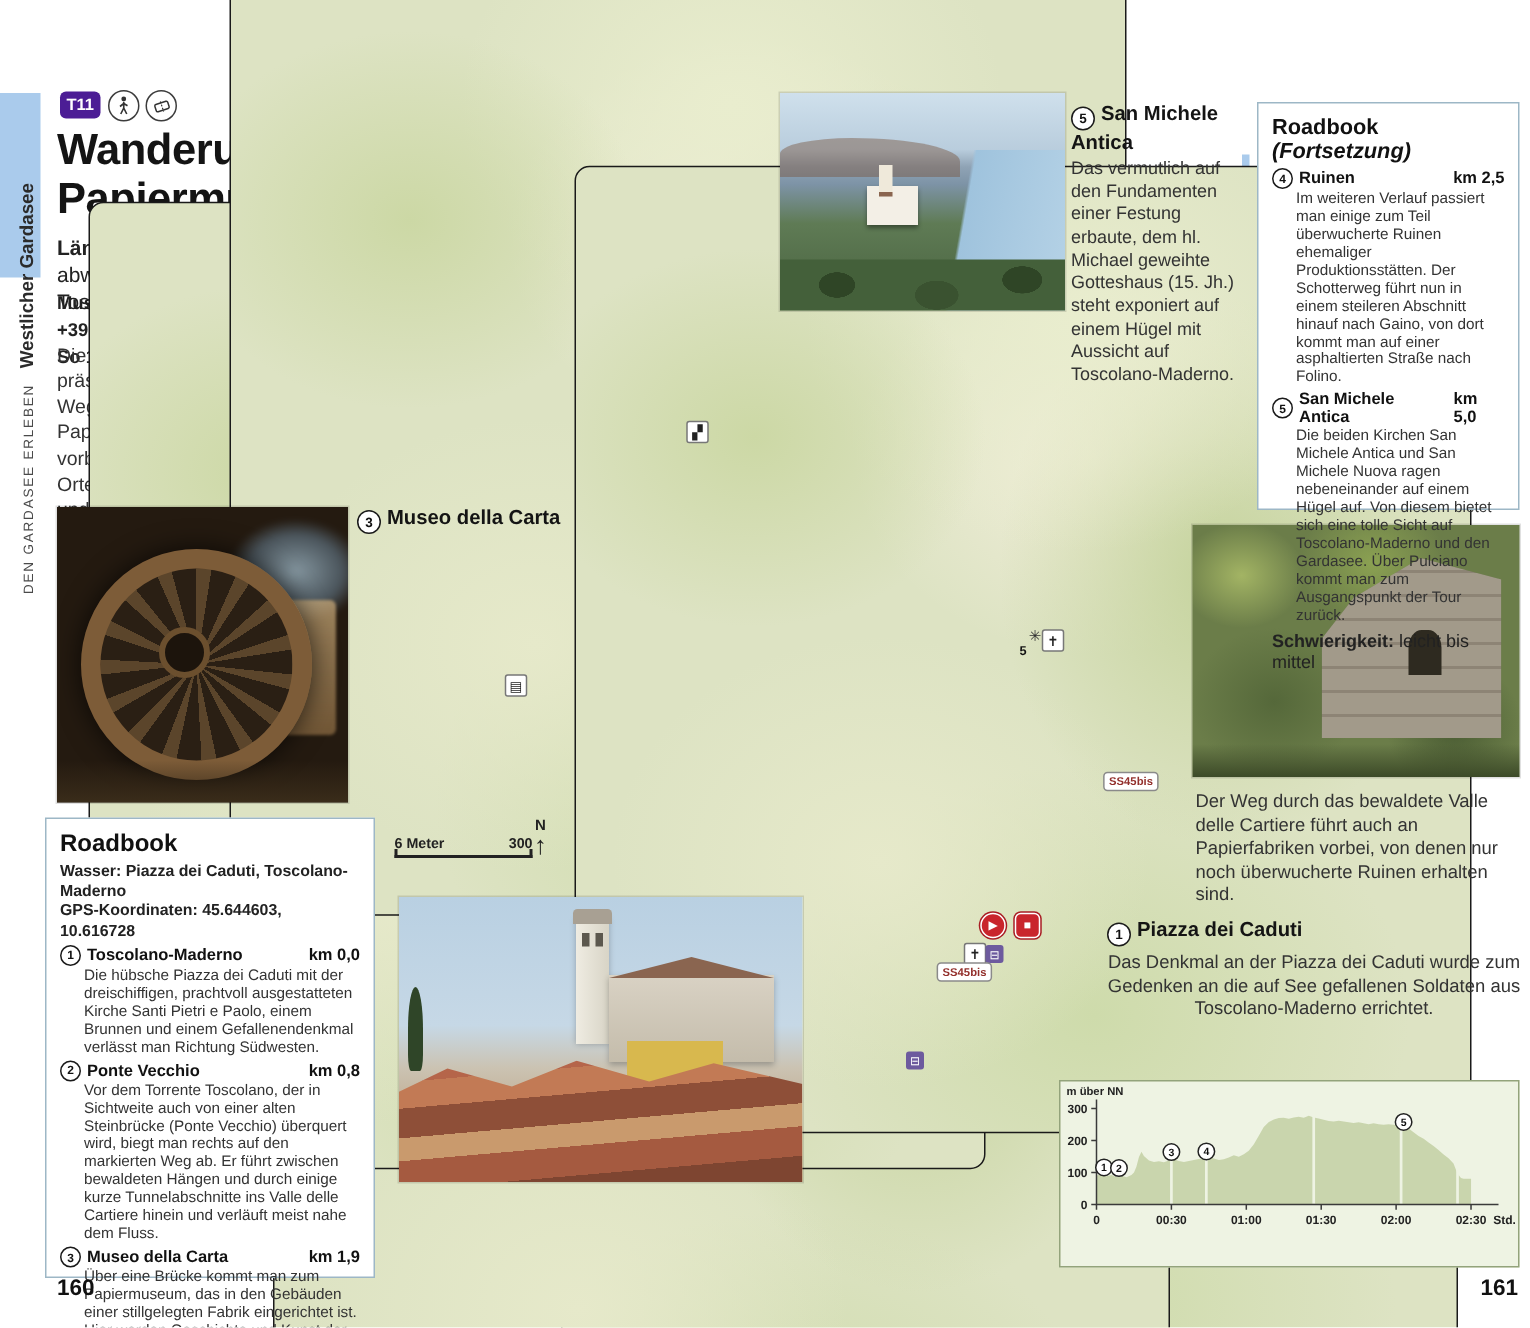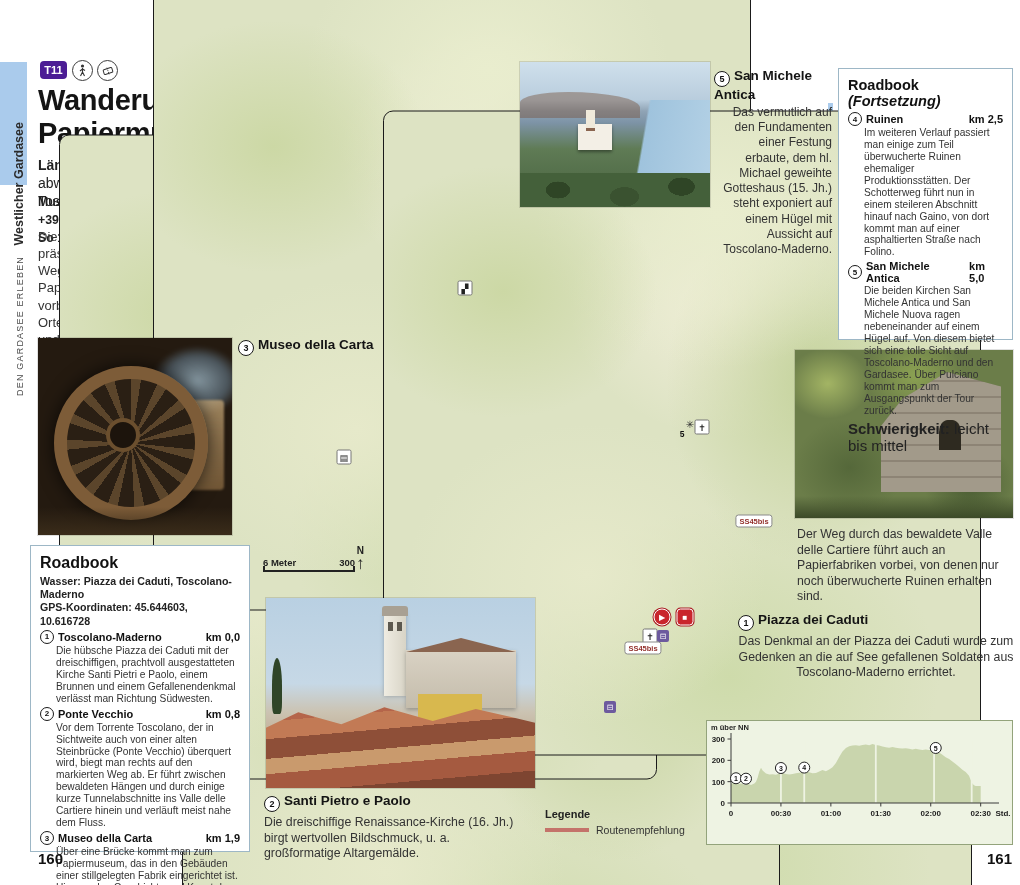--- a/index.html
+++ b/index.html
@@ -35,21 +35,21 @@
   
   .rbbox{background:#fff;border:1px solid #9db7c6;padding:8px 9px;box-sizing:border-box;}
   .rb-title{font-size:16px;font-weight:bold;margin-bottom:3px;color:#111;}
   .rb-title i{font-weight:bold;}
   .rb-start{font-size:10.6px;font-weight:bold;line-height:1.25;color:#222;}
   .rb-e{margin-top:2px;}
   .rb-h{display:flex;align-items:center;gap:4px;font-size:11px;font-weight:bold;color:#111;}
   .rb-h .circ{width:12px;height:12px;font-size:8px;}
   .rb-k{margin-left:auto;}
   .rb-t{font-size:10.2px;line-height:1.17;color:#333;padding-left:16px;margin-top:1px;}
-  .rb-diff{font-size:15px;margin-top:3px;color:#222;}
+  .rb-diff{font-size:12px;margin-top:3px;color:#222;}
   
   .map{left:252px;top:205px;width:596px;height:643px;border-radius:10px;
     background:
       radial-gradient(220px 180px at 20% 28%,#ccd8a5 0%,rgba(204,216,165,0) 70%),
       radial-gradient(260px 220px at 56% 16%,#e9edce 0%,rgba(233,237,206,0) 70%),
       radial-gradient(210px 260px at 72% 42%,#c5d39d 0%,rgba(197,211,157,0) 70%),
       radial-gradient(230px 190px at 58% 30%,#f1eeda 0%,rgba(241,238,218,0) 70%),
       radial-gradient(250px 210px at 34% 72%,#e6e9ca 0%,rgba(230,233,202,0) 72%),
       radial-gradient(300px 240px at 58% 88%,#cedbab 0%,rgba(206,219,171,0) 70%),
       #dde3c3;}
@@ -275,27 +275,20 @@
         <span>300</span>
       </div>
       <div class="bar"></div>
     </div>
     <div class="north">
       <div class="n">N</div>
       <div class="ar">↑</div>
     </div>
   </div>
 
-  <div class="abs legende">
-    <div class="lt">Legende</div>
-    <div class="row">
-      <span class="sw"></span>
-      <span class="ll">Routenempfehlung</span>
-    </div>
-  </div>
 
   <div class="abs photo" style="left:38px;top:338px;width:194px;height:197px;background:#241a10;">
     <div class="ph" style="right:-10px;top:8px;width:90px;height:70px;background:radial-gradient(closest-side,#9db6c4,#54636e 70%,transparent 100%);opacity:.8;filter:blur(2px);"></div>
     <div class="ph" style="right:8px;top:62px;width:80px;height:90px;background:linear-gradient(#c7a878,#8a6a42);opacity:.75;filter:blur(1px);border-radius:4px;"></div>
     <div class="ph" style="left:16px;top:28px;width:128px;height:128px;border-radius:50%;border:13px solid #7d5c38;background:repeating-conic-gradient(#5b452b 0 9deg,#2a1f14 9deg 24deg);box-shadow:0 0 18px rgba(0,0,0,.7);"></div>
     <div class="ph" style="left:68px;top:80px;width:26px;height:26px;border-radius:50%;background:#1c140c;border:4px solid #6b4f2e;"></div>
     <div class="ph" style="left:0;bottom:0;width:100%;height:28px;background:linear-gradient(transparent,#3a2c1a);"></div>
   </div>
 
   <div class="abs photo" style="left:520px;top:62px;width:190px;height:145px;background:linear-gradient(#cfe0ec 0%,#b9cddd 26%,#8fa3b5 34%,#7d93a6 42%,#5f7b55 60%,#47613e 100%);">
@@ -323,36 +316,32 @@
     <div class="ph" style="left:6px;top:60px;width:10px;height:56px;background:#2f4528;border-radius:50% 50% 20% 20%;"></div>
     <div class="ph" style="left:0;bottom:0;width:100%;height:86px;background:linear-gradient(175deg,#b5654a 0 18%,#c27a55 18% 34%,#8e4f38 34% 52%,#c99a6d 52% 66%,#a55a40 66% 84%,#7e4531 84% 100%);clip-path:polygon(0 30%,12% 12%,28% 26%,44% 6%,62% 22%,78% 8%,100% 24%,100% 100%,0 100%);"></div>
   </div>
 
   <div class="abs capblock" style="left:238px;top:337px;width:122px;">
     <div class="cap-h"><span class="circ big">3</span><span>Museo della Carta</span></div>
   </div>
 
   <div class="abs capblock" style="left:714px;top:68px;width:118px;">
     <div class="cap-h" style="white-space:normal;"><span class="circ big">5</span><span>San Michele Antica</span></div>
-    <div class="cap-t" style="font-size:12px;text-align:right;">Das vermutlich auf den Fundamenten einer Festung erbaute, dem hl. Michael geweihte Gotteshaus (15. Jh.) steht exponiert auf einem Hügel mit Aussicht auf Toscolano-Maderno.</div>
+    <div class="cap-t" style="font-size:12px;">Das vermutlich auf den Fundamenten einer Festung erbaute, dem hl. Michael geweihte Gotteshaus (15. Jh.) steht exponiert auf einem Hügel mit Aussicht auf Toscolano-Maderno.</div>
   </div>
 
   <div class="abs capblock" style="left:797px;top:524px;width:216px;">
     <div class="cap-t">Der Weg durch das bewaldete Valle delle Cartiere führt auch an Papierfabriken vorbei, von denen nur noch überwucherte Ruinen erhalten sind.</div>
   </div>
 
   <div class="abs capblock" style="left:738px;top:612px;width:276px;">
     <div class="cap-h"><span class="circ big">1</span><span>Piazza dei Caduti</span></div>
     <div class="cap-t" style="text-align:center;">Das Denkmal an der Piazza dei Caduti wurde zum Gedenken an die auf See gefallenen Soldaten aus Toscolano-Maderno errichtet.</div>
   </div>
 
-  <div class="abs capblock" style="left:264px;top:793px;width:250px;">
-    <div class="cap-h"><span class="circ big">2</span><span>Santi Pietro e Paolo</span></div>
-    <div class="cap-t">Die dreischiffige Renaissance-Kirche (16. Jh.) birgt wertvollen Bildschmuck, u. a. großformatige Altargemälde.</div>
-  </div>
 
   <div class="abs rbbox" style="left:30px;top:545px;width:220px;height:307px;">
     <div class="rb-title">Roadbook</div>
     <div class="rb-start">Wasser: Piazza dei Caduti, Toscolano-Maderno</div>
     <div class="rb-start">GPS-Koordinaten: 45.644603, 10.616728</div>
     <div id="rb1">
         <div class="rb-e">
           <div class="rb-h">
             <span class="circ">1</span>
             <span>Toscolano-Maderno</span>

